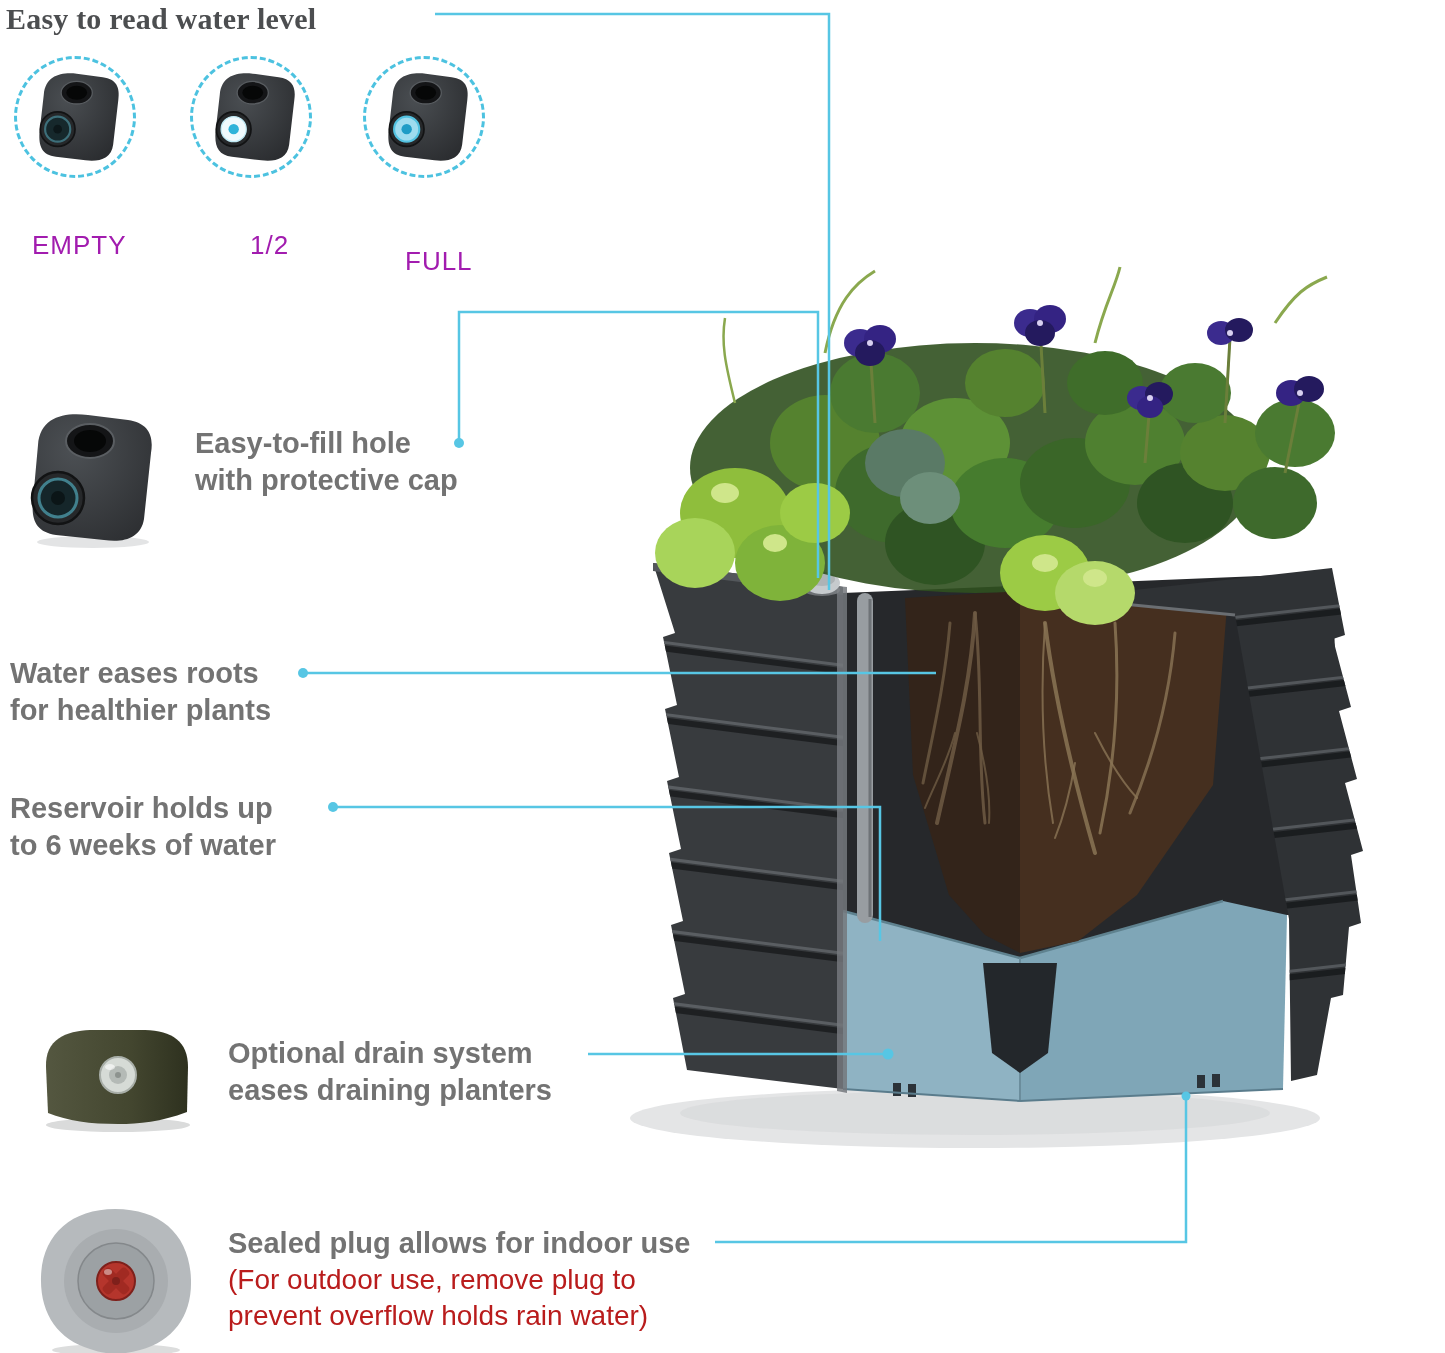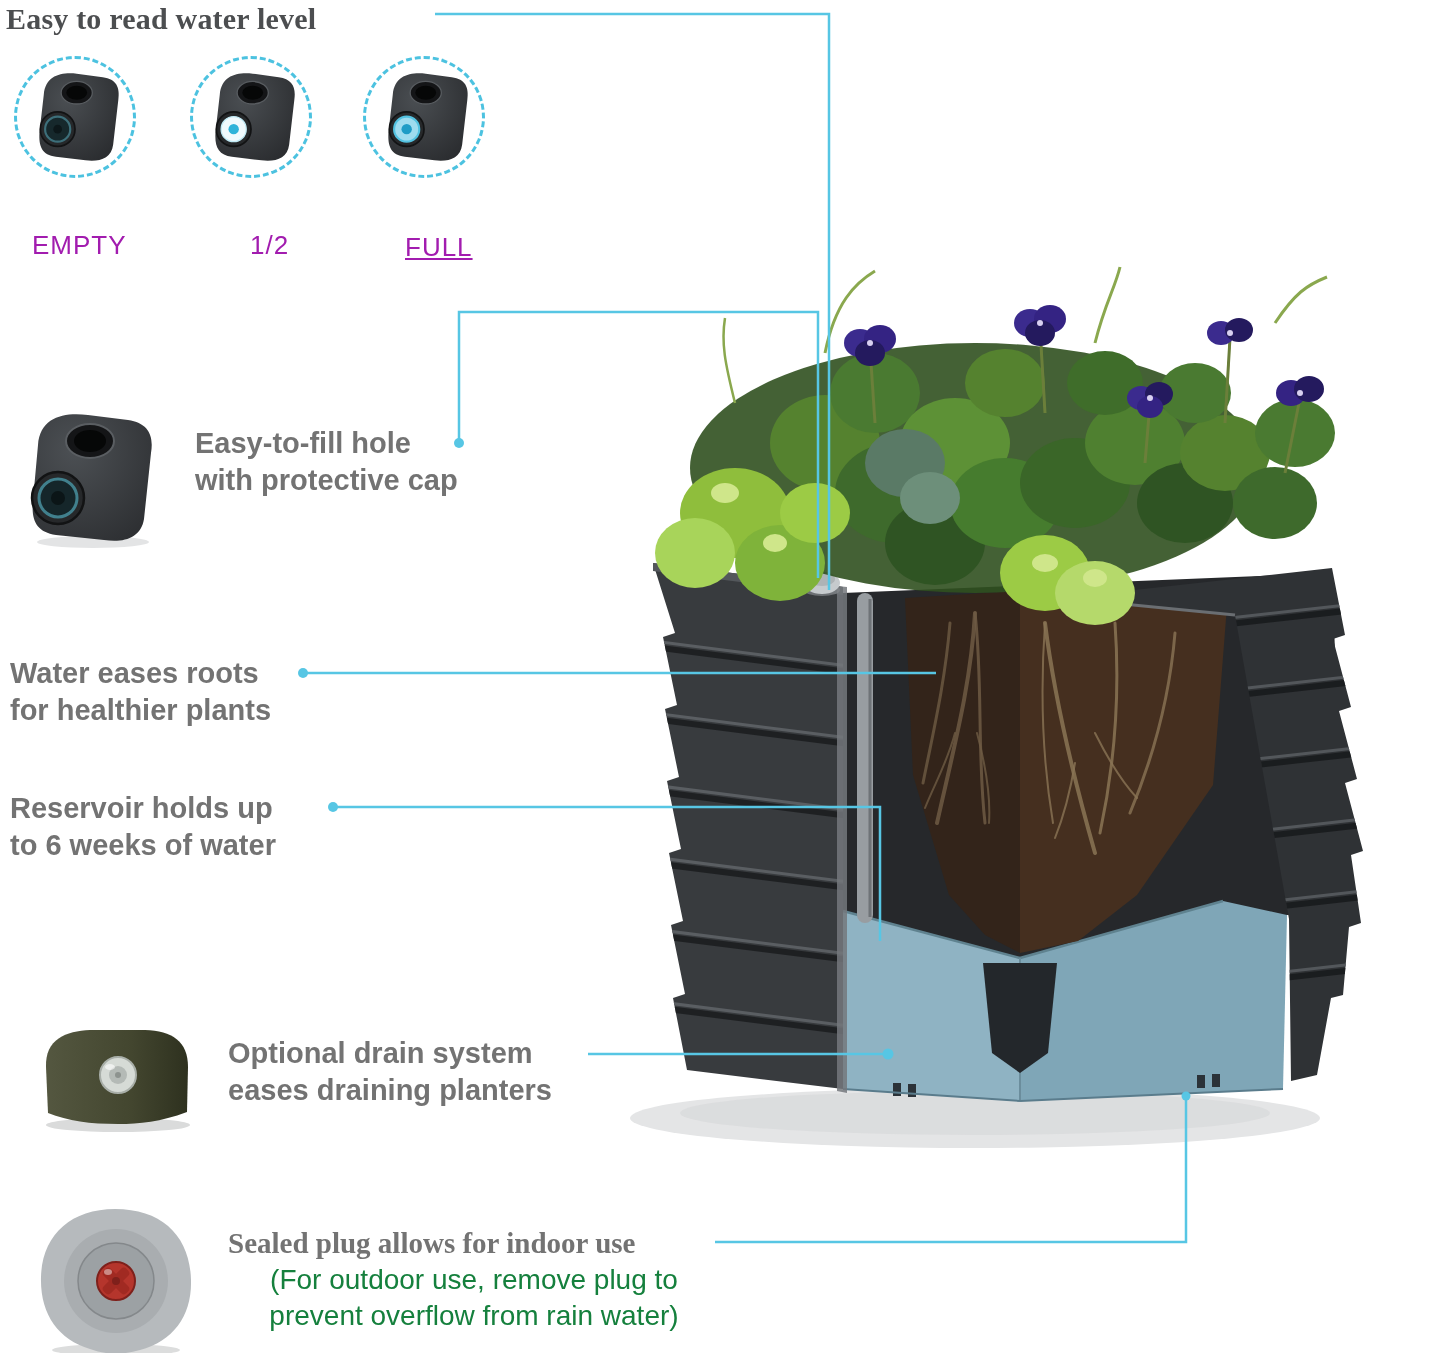--- a/index.html
+++ b/index.html
@@ -11,21 +11,21 @@
   .h1{
     font-weight:bold;font-size:30px;color:#4c4e50;letter-spacing:.2px;white-space:nowrap;
   }
   .callout-text{
     font-weight:bold;font-size:29px;line-height:37px;color:#737373;white-space:nowrap;
   }
   .level-label{
     font-size:26px;color:#a21caf;letter-spacing:1px;white-space:nowrap;
   }
   .plug-note{
-    font-weight:normal;font-size:28px;line-height:36px;color:#15803d;text-align:center;
+    font-weight:normal;font-size:28px;line-height:36px;color:#b91c1c;
   }
   .plug-block{width:492px;}
   .dashed-circle{
     width:116px;height:116px;border:3px dashed #4cc2e0;border-radius:50%;
     display:flex;align-items:center;justify-content:center;box-sizing:content-box;
   }
   .overlay{pointer-events:none;}
 </style>
 </head>
 <body>
@@ -81,21 +81,21 @@
       <ellipse cx="62" cy="32" rx="12" ry="8" fill="#060707"></ellipse>
       <ellipse cx="62" cy="32" rx="18" ry="13" fill="none" stroke="#585c60" stroke-width="1.5"></ellipse>
       <circle cx="40" cy="74" r="20" fill="#26282a" stroke="#121314" stroke-width="2"></circle>
       <circle cx="40" cy="74" r="14.5" fill="#9fdcef" stroke="#53c2e0" stroke-width="2.5"></circle>
       <circle cx="40" cy="74" r="6" fill="#1f9cc6"></circle>
     </svg>
   </div>
 
   <div class="abs level-label" style="left:32px;top:230px;">EMPTY</div>
   <div class="abs level-label" style="left:250px;top:230px;">1/2</div>
-  <div class="abs level-label" style="left:405px;top:232px;text-decoration:underline;">FULL</div>
+  <div class="abs level-label" style="left:405px;top:246px;">FULL</div>
 
   <svg class="abs" style="left:8px;top:403px;" width="160" height="145" viewBox="0 0 160 145">
     <defs>
         <radialGradient id="gFH" cx="35%" cy="28%" r="85%">
           <stop offset="0" stop-color="#4c5054"></stop>
           <stop offset="1" stop-color="#2d2f32"></stop>
         </radialGradient>
       </defs>
     <ellipse cx="85" cy="139" rx="56" ry="6" fill="#e3e4e5"></ellipse>
     <path d="M30,42 C32,14 56,9 80,12 L120,17 C140,20 146,32 143,50 L136,116 C133,135 116,140 96,137 L48,132 C28,129 23,117 25,97 Z" fill="url(#gFH)"></path>
@@ -151,23 +151,23 @@
     <circle cx="88" cy="78" r="19" fill="#b5352c" stroke="#7e201b" stroke-width="2"></circle>
     <g transform="translate(88,78) rotate(45)">
       <rect x="-16" y="-5" width="32" height="10" rx="4" fill="#a12a22"></rect>
       <rect x="-5" y="-16" width="10" height="32" rx="4" fill="#a12a22"></rect>
     </g>
     <circle cx="88" cy="78" r="4" fill="#7e201b"></circle>
     <ellipse cx="80" cy="69" rx="4" ry="3" fill="#ffffff" opacity="0.45"></ellipse>
   </svg>
 
   <div class="abs plug-block" style="left:228px;top:1225px;">
-    <div class="callout-text" style="position:static;font-family:Liberation Serif, serif;">Sealed plug allows for indoor use</div>
+    <div class="callout-text" style="position:static;">Sealed plug allows for indoor use</div>
     <div class="plug-note">(For outdoor use, remove plug to</div>
-    <div class="plug-note">prevent overflow from rain water)</div>
+    <div class="plug-note">prevent overflow holds rain water)</div>
   </div>
 
   <svg class="abs" style="left:575px;top:263px;" width="815" height="905" viewBox="0 0 815 905">
     <defs>
       <clipPath id="clipLW">
         <polygon points="78,300 268,324 268,826 112,807 98,735 110,731 96,662 108,658 94,590 106,586 92,518 104,514 90,446 102,442 88,374 100,370"></polygon>
       </clipPath>
       <clipPath id="clipRW">
         <polygon points="487,335 757,305 770,372 758,376 776,444 764,448 782,516 770,520 788,588 776,592 786,660 774,664 768,732 756,735 742,812 716,818 714,656 660,352"></polygon>
       </clipPath>

